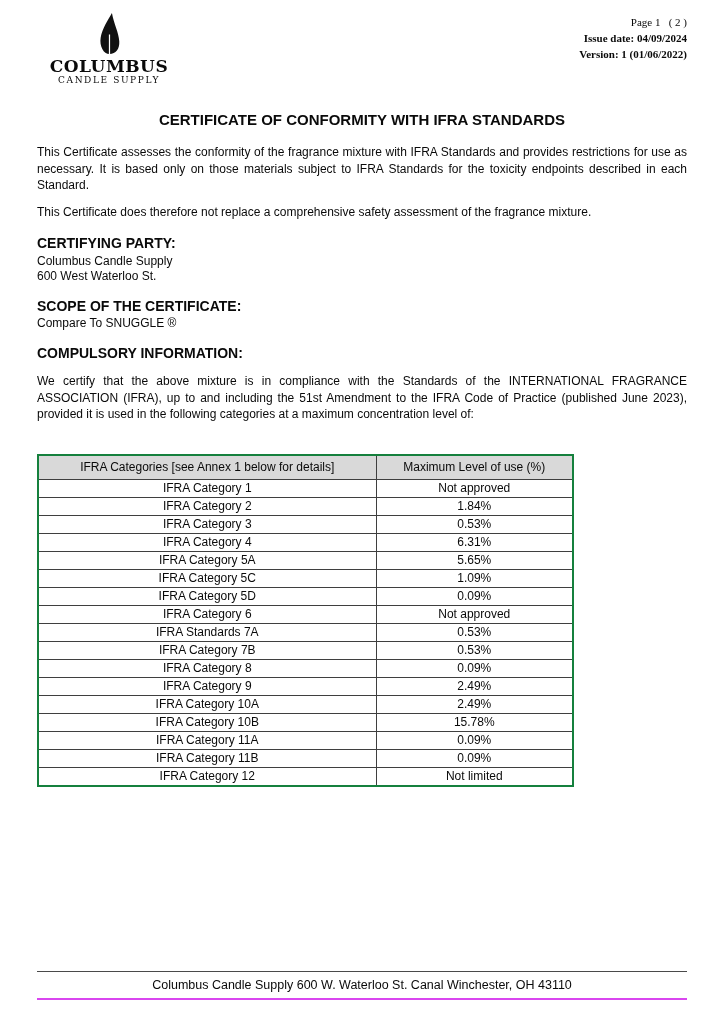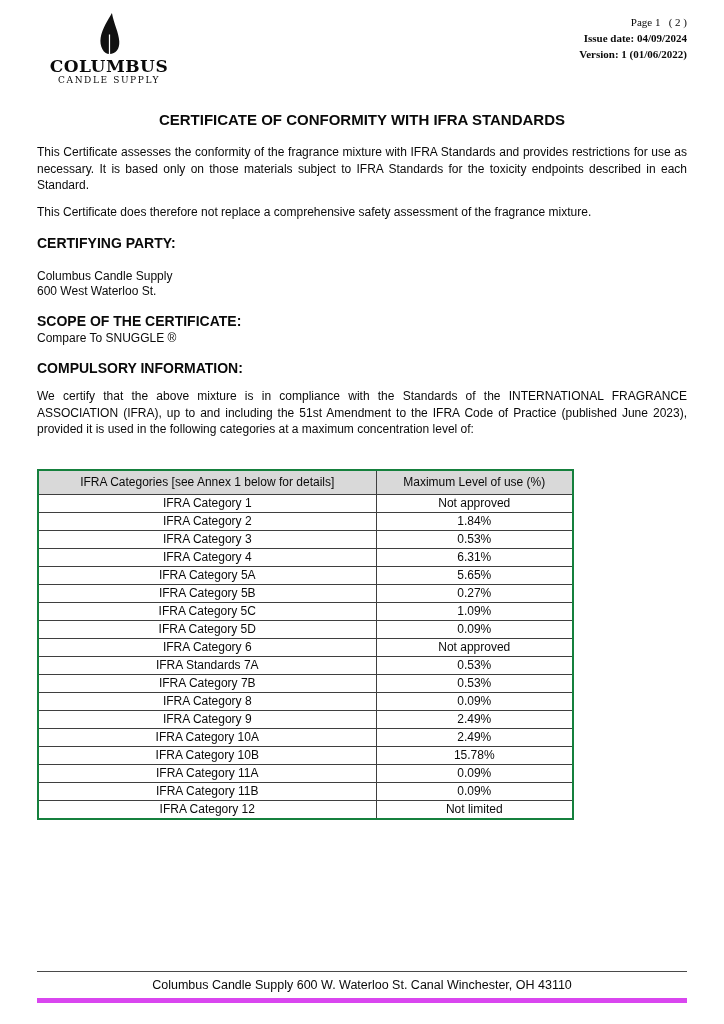--- a/index.html
+++ b/index.html
@@ -43,21 +43,21 @@
   .doc-title { text-align: center; font-weight: 700; font-size: 15px; margin-top: 25px; }
   .para { font-size: 12px; line-height: 16.5px; text-align: justify; }
   .para-1 { margin-top: 16px; }
   .para-2 { margin-top: 10px; text-align: left; }
 
   .section-heading { font-size: 14px; font-weight: 700; }
   .h-certifying { margin-top: 15px; }
   .h-scope { margin-top: 13px; }
   .h-compulsory { margin-top: 14px; }
   .plain-line { font-size: 12px; line-height: 15.4px; }
-  .addr-block { margin-top: 18px; }
+  .addr-block { margin-top: 3px; }
   .scope-value { margin-top: 2px; }
   .compulsory-body { margin-top: 12px; }
 
   
   .ifra-table {
     border-collapse: collapse;
     margin-top: 31px;
     table-layout: fixed;
     border: 2px solid #15803d;
   }
@@ -73,21 +73,21 @@
   .ifra-table th { background: #d9d9d9; height: 23px; }
   .ifra-table td { height: 17px; }
 
   
   .footer {
     position: absolute;
     left: 37px;
     width: 650px;
     top: 971px;
     border-top: 1px solid #4a4a4a;
-    border-bottom: 5px solid #d946ef;
+    border-bottom: 2px solid #d946ef;
     text-align: center;
     font-size: 12.5px;
     padding: 6px 0;
     box-sizing: border-box;
   }
 </style>
 </head>
 <body>
 
 <div class="page">
@@ -154,24 +154,20 @@
           </tr>
           <tr>
             <td>IFRA Category 4</td>
             <td>6.31%</td>
           </tr>
           <tr>
             <td>IFRA Category 5A</td>
             <td>5.65%</td>
           </tr>
           <tr>
-            <td>IFRA Category 5B</td>
-            <td>0.27%</td>
-          </tr>
-          <tr>
             <td>IFRA Category 5C</td>
             <td>1.09%</td>
           </tr>
           <tr>
             <td>IFRA Category 5D</td>
             <td>0.09%</td>
           </tr>
           <tr>
             <td>IFRA Category 6</td>
             <td>Not approved</td>

